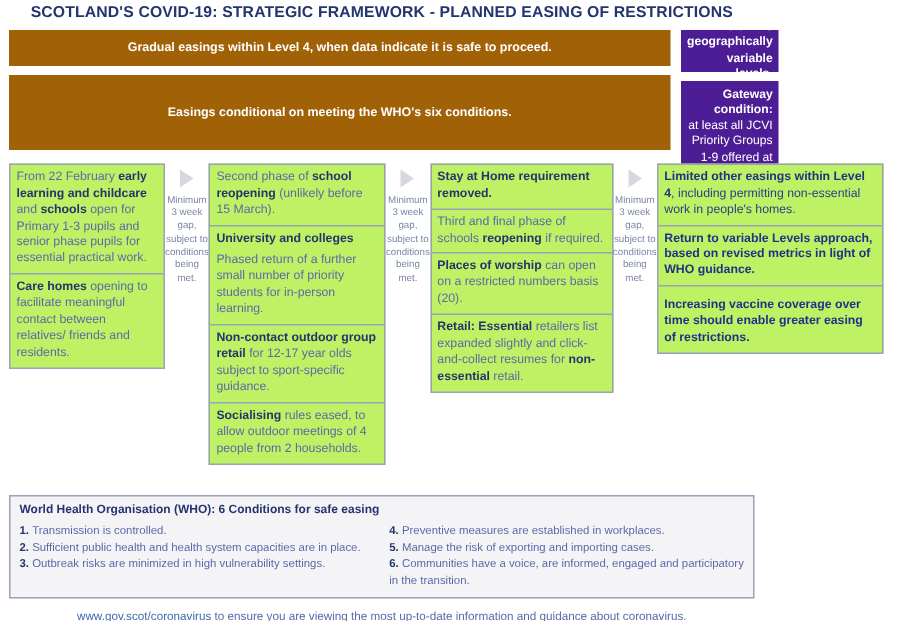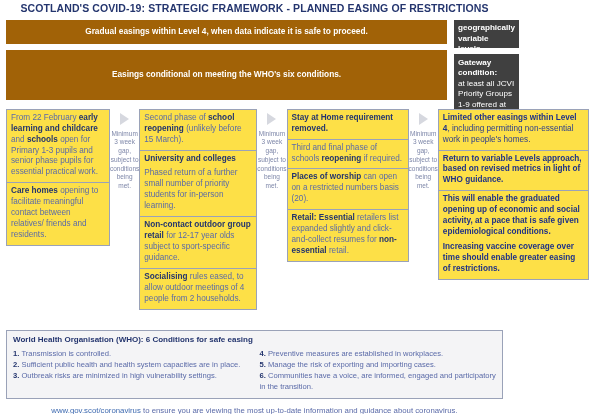--- a/index.html
+++ b/index.html
@@ -64,24 +64,24 @@
   .tealbar.b1 { height: 24px; }
   .tealbar.b2 { flex: 1 1 auto; }
 
   .topright {
     flex: 1 1 auto;
     display: flex;
     flex-direction: column;
     gap: 6px;
   }
   .navybox {
-    background: #404040;
+    background: #4c1d95;
     color: #ffffff;
     font-size: 8.1px;
-    text-align: left;
+    text-align: right;
     line-height: 1.3;
     padding: 4px 4px;
     box-sizing: border-box;
     display: flex;
     flex-direction: column;
     align-items: center;
     justify-content: center;
   }
   .navybox.n1 { height: 28px; font-weight: bold; }
   .navybox.n2 { flex: 1 1 auto; }
@@ -91,21 +91,21 @@
   
   .phases {
     display: flex;
     align-items: flex-start;
     margin-top: 9px;
     height: 214px;
   }
   .col {
     box-sizing: border-box;
     border: 1px solid #9aa2b8;
-    background: #fde047;
+    background: #bef264;
   }
   .col.c1 { flex: 0 0 104px; }
   .col.c2 { flex: 0 0 118px; }
   .col.c3 { flex: 0 0 122px; }
   .col.c4 { flex: 0 0 151px; }
 
   .card {
     border-bottom: 1px solid #9aa2b8;
     padding: 3px 4px 4px 4px;
     font-size: 8.2px;
@@ -266,21 +266,20 @@
     </div>
 
     <div class="col c4">
         <div class="card">
           <p style="margin: 0px;"><b>Limited other easings within Level 4</b><span>, including permitting non-essential work in people's homes.</span></p>
         </div>
         <div class="card">
           <p style="margin: 0px;"><b>Return to variable Levels approach, based on revised metrics in light of WHO guidance.</b></p>
         </div>
         <div class="card">
-          <p style="margin: 0px;"><b>This will enable the graduated opening up of economic and social activity, at a pace that is safe given epidemiological conditions.</b></p>
           <p style="margin: 4px 0px 0px;"><b>Increasing vaccine coverage over time should enable greater easing of restrictions.</b></p>
         </div>
       </div>
 
   </div>
 
   <div class="who">
     <div class="who-title">World Health Organisation (WHO): 6 Conditions for safe easing</div>
     <div class="who-cols">
       <div class="who-col left">

